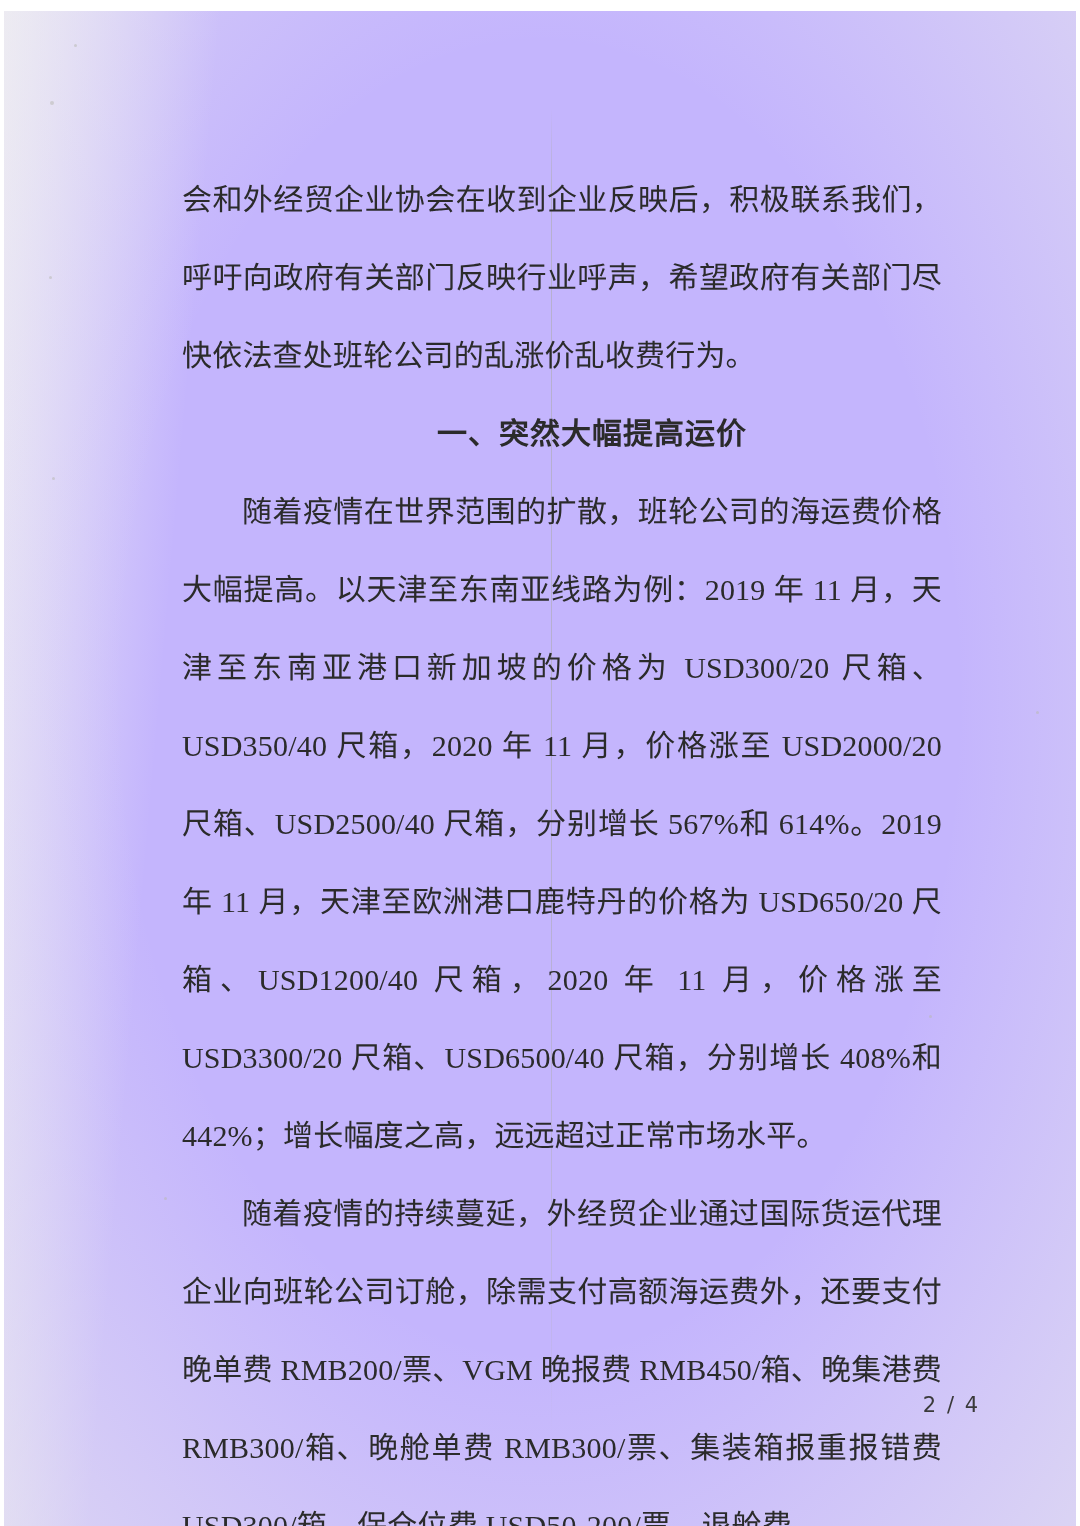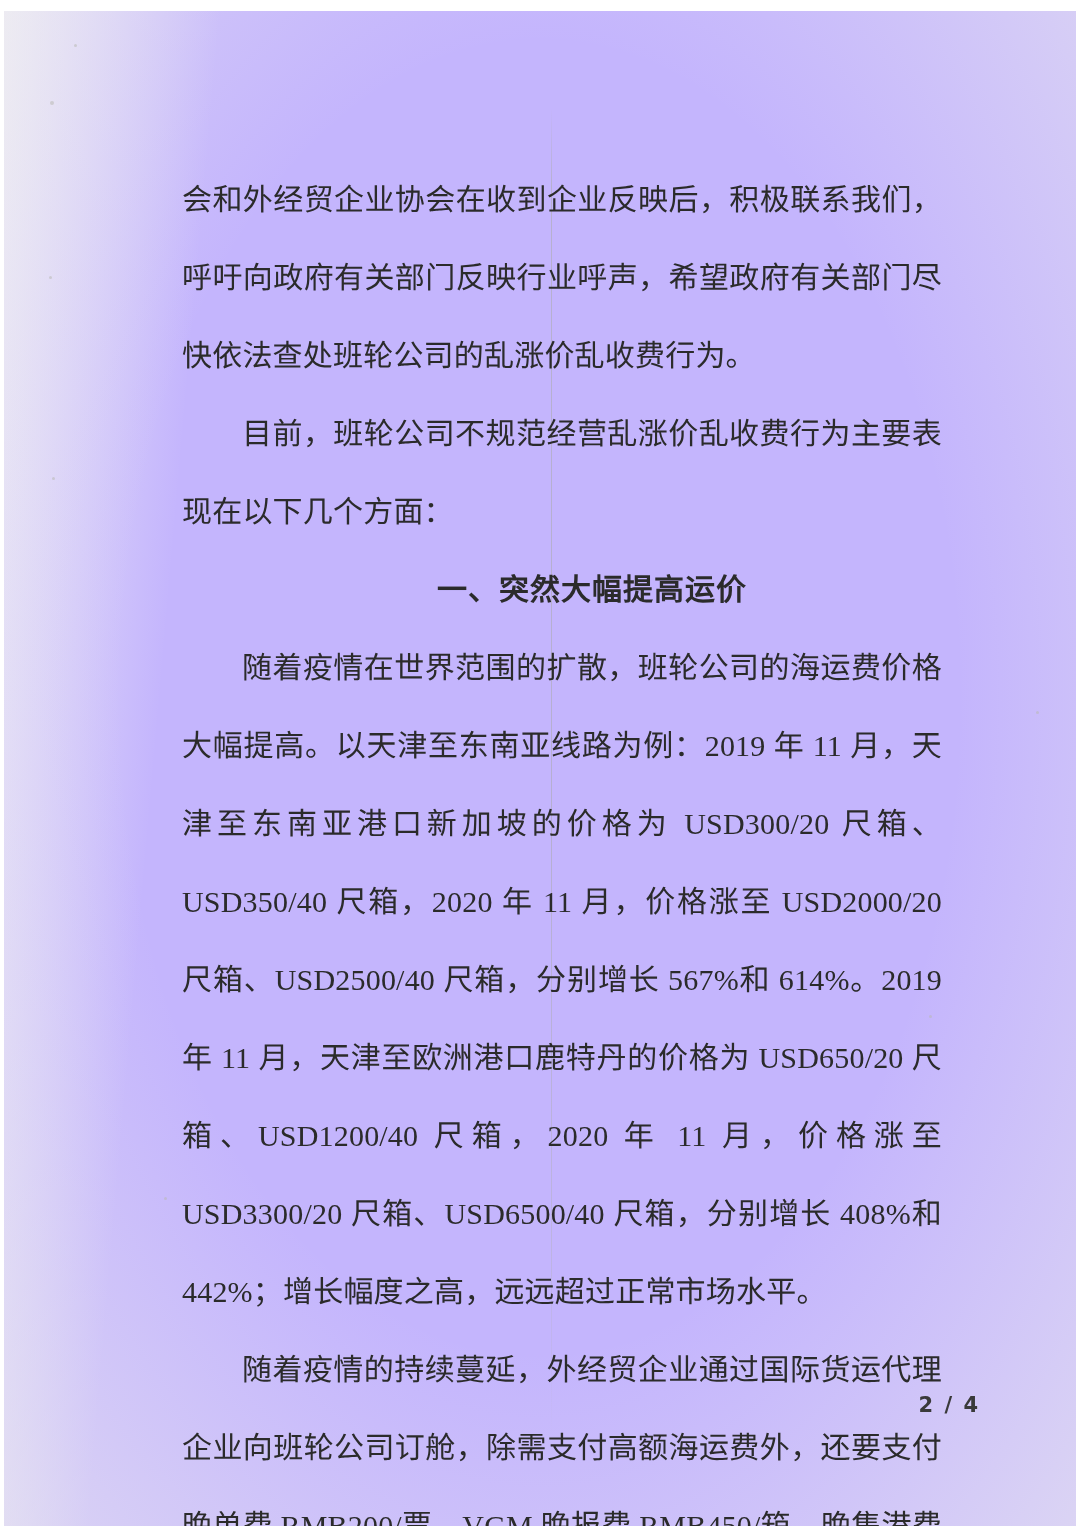--- a/index.html
+++ b/index.html
@@ -76,21 +76,21 @@
     text-indent: 2em;
     letter-spacing: 1px;
     text-align: center;
   }
   .page-number {
     position: absolute;
     right: 96px;
     top: 1382px;
     font-family: "DejaVu Sans", "Liberation Sans", sans-serif;
     font-size: 21px;
-    font-weight: bold;
+    font-weight: normal;
     color: #3a3a3a;
     letter-spacing: 2px;
   }
 </style>
 </head>
 <body>
 
 <div class="page">
 
   <div class="paper-tone"></div>
@@ -101,21 +101,20 @@
   <div class="speck" style="left:45px;  top:265px; width:3px; height:3px;"></div>
   <div class="speck" style="left:48px;  top:466px; width:3px; height:3px;"></div>
   <div class="speck" style="left:160px; top:1186px;width:3px; height:3px;"></div>
   <div class="speck" style="left:925px; top:1004px;width:3px; height:3px;"></div>
   <div class="speck" style="left:1032px;top:700px; width:3px; height:3px;"></div>
 
   <div class="content">
 
     <p class="body-text">会和外经贸企业协会在收到企业反映后，积极联系我们，呼吁向政府有关部门反映行业呼声，希望政府有关部门尽快依法查处班轮公司的乱涨价乱收费行为。</p>
 
-    <p class="body-text indent">目前，班轮公司不规范经营乱涨价乱收费行为主要表现在以下几个方面：</p>
 
     <h2 class="section-heading">一、突然大幅提高运价</h2>
 
     <p class="body-text indent">随着疫情在世界范围的扩散，班轮公司的海运费价格大幅提高。以天津至东南亚线路为例：2019 年 11 月，天津至东南亚港口新加坡的价格为 USD300/20 尺箱、USD350/40 尺箱，2020 年 11 月，价格涨至 USD2000/20 尺箱、USD2500/40 尺箱，分别增长 567%和 614%。2019 年 11 月，天津至欧洲港口鹿特丹的价格为 USD650/20 尺箱、USD1200/40 尺箱，2020 年 11 月，价格涨至 USD3300/20 尺箱、USD6500/40 尺箱，分别增长 408%和 442%；增长幅度之高，远远超过正常市场水平。</p>
 
 
     <p class="body-text indent">随着疫情的持续蔓延，外经贸企业通过国际货运代理企业向班轮公司订舱，除需支付高额海运费外，还要支付晚单费 RMB200/票、VGM 晚报费 RMB450/箱、晚集港费 RMB300/箱、晚舱单费 RMB300/票、集装箱报重报错费 USD300/箱、保仓位费 USD50-200/票、退舱费</p>
 
   </div>
 

